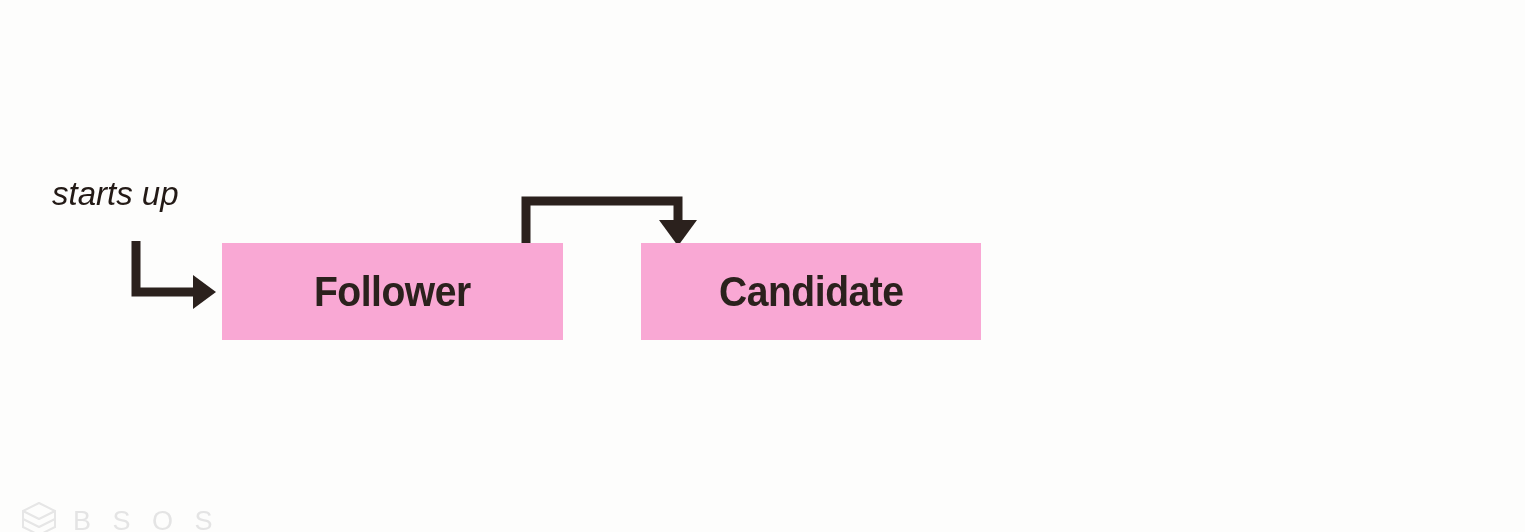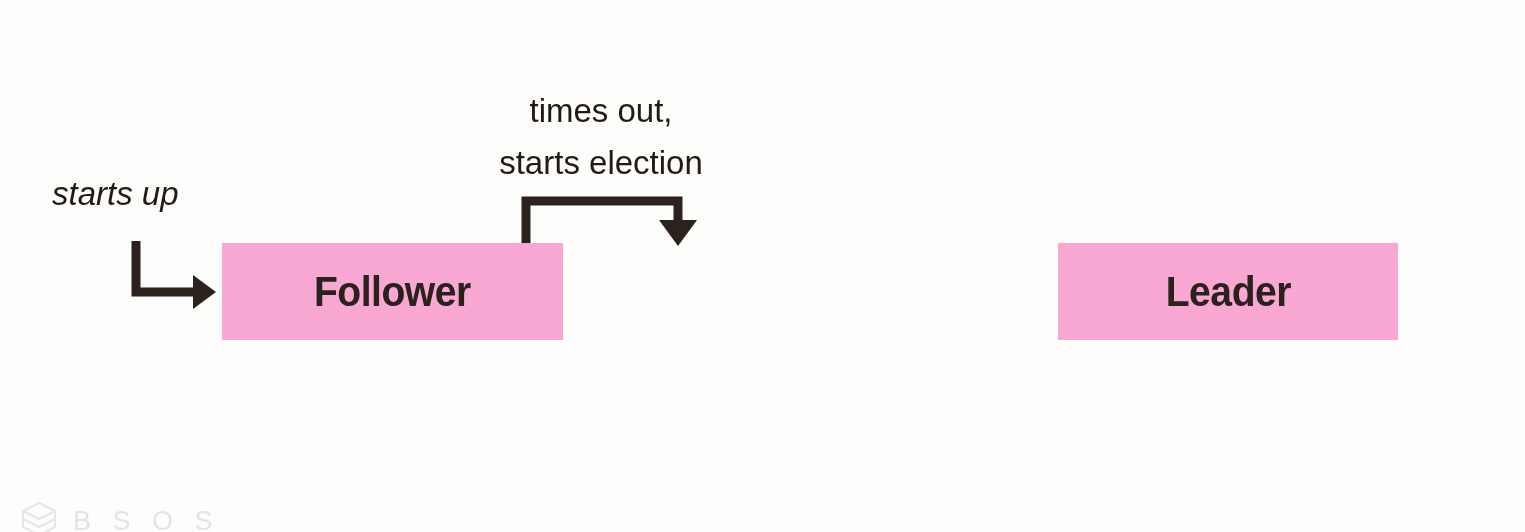--- a/index.html
+++ b/index.html
@@ -116,30 +116,29 @@
     </g>
 
     <g>
       <path d="M 526 243 L 526 201 L 678 201 L 678 222" fill="none" stroke="#2b211d" stroke-width="9" stroke-linecap="butt" stroke-linejoin="miter"></path>
       <polygon points="659,220 697,220 678,246" fill="#2b211d"></polygon>
     </g>
   </svg>
 
   <div class="edge-label" id="label-starts-up">starts up</div>
 
-  <div class="edge-label" id="label-times-out"><span>times out,</span><br><span>starts election</span></div>
 
   <div class="state-box" id="box-follower">
     <span class="state-box-label">Follower</span>
   </div>
 
+  <div class="state-box" id="box-candidate">
+    <span class="state-box-label">Candidate</span>
+  </div>
 
-  <div class="state-box" id="box-leader">
-    <span class="state-box-label">Leader</span>
-  </div>
 
   <div id="watermark">
     <span>
       <svg width="42" height="42" viewBox="0 0 42 42" aria-hidden="true">
         <g fill="none" stroke="#e6e6e6" stroke-width="2" stroke-linejoin="round" stroke-linecap="round">
           <polygon points="21,5 37,13 21,21 5,13"></polygon>
           <polyline points="5,21 21,29 37,21"></polyline>
           <polyline points="5,13 5,21"></polyline>
           <polyline points="37,13 37,21"></polyline>
           <polyline points="5,29 21,37 37,29"></polyline>

